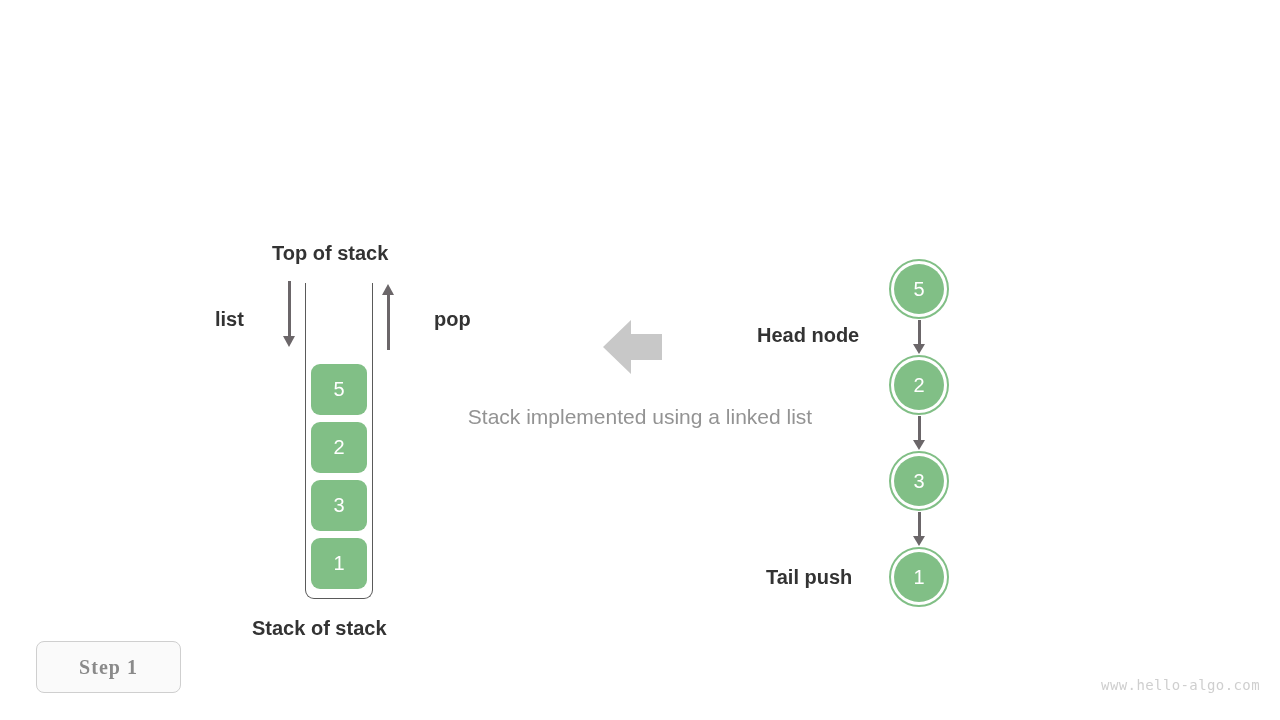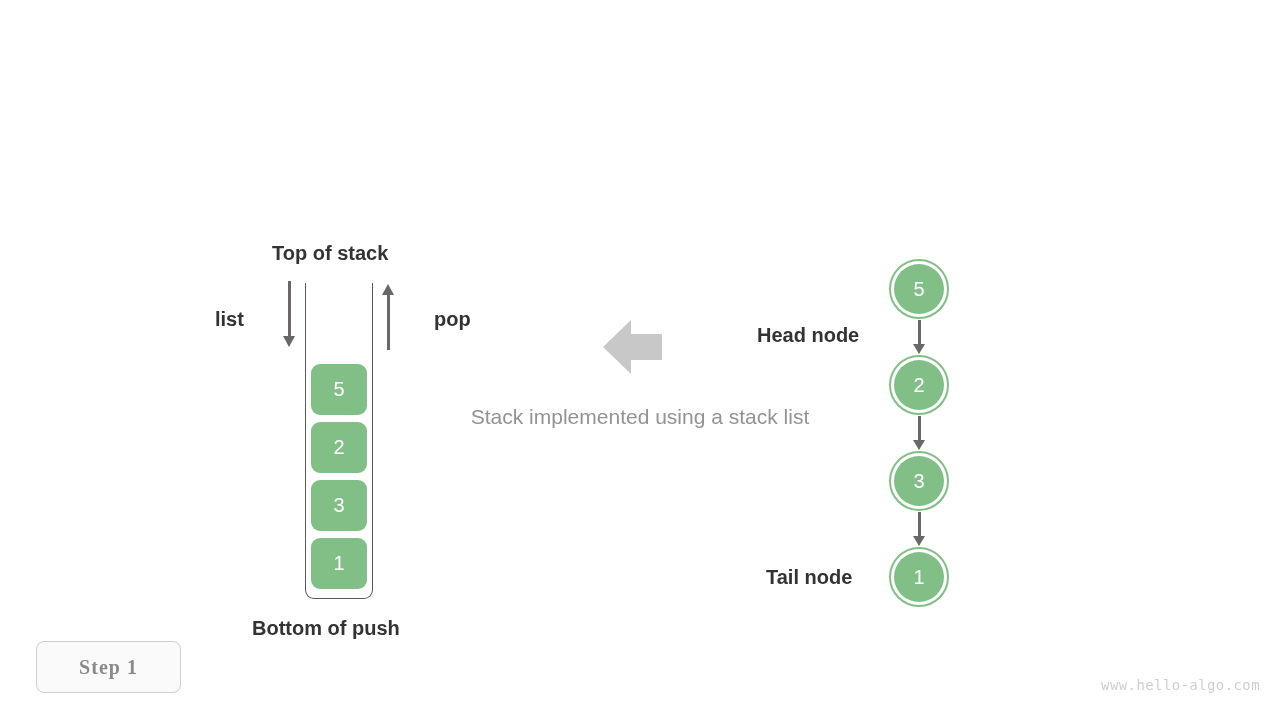--- a/index.html
+++ b/index.html
@@ -215,27 +215,27 @@
   <div class="vline" id="pop-arrow-line"></div>
   <div class="arrowhead-up" id="pop-arrow-head"></div>
 
   <div id="stack-container"></div>
 
   <div class="stack-cell" data-idx="0">5</div>
   <div class="stack-cell" data-idx="1">2</div>
   <div class="stack-cell" data-idx="2">3</div>
   <div class="stack-cell" data-idx="3">1</div>
 
-  <div class="lbl lbl-bold" style="left:252px; top:618px;">Bottom of push</div>
+  <div class="lbl lbl-bold" style="left:252px; top:618px;">Stack of stack</div>
 
   <svg id="center-arrow" viewBox="0 0 59 58">
     <polygon points="0,29 28,2 28,16 59,16 59,42 28,42 28,56" fill="#c8c8c8"></polygon>
   </svg>
 
-  <div id="center-caption">Stack implemented using a stack list</div>
+  <div id="center-caption">Stack implemented using a linked list</div>
 
   <div class="lbl lbl-bold" style="left:757px; top:281px;margin-top:44px;">Head node</div>
 
   <div class="node" data-idx="0">
     <div class="node-inner">5</div>
   </div>
 
   <div class="link-line" data-idx="0"></div>
   <div class="link-head" data-idx="0"></div>
 
@@ -250,19 +250,19 @@
     <div class="node-inner">3</div>
   </div>
 
   <div class="link-line" data-idx="2"></div>
   <div class="link-head" data-idx="2"></div>
 
   <div class="node" data-idx="3">
     <div class="node-inner">1</div>
   </div>
 
-  <div class="lbl lbl-bold" style="left:766px; top:567px;">Tail node</div>
+  <div class="lbl lbl-bold" style="left:766px; top:567px;">Tail push</div>
 
   <div id="step-badge">Step  1</div>
 
   <div id="watermark">www.hello-algo.com</div>
 
 </div>
 
 </body></html>

